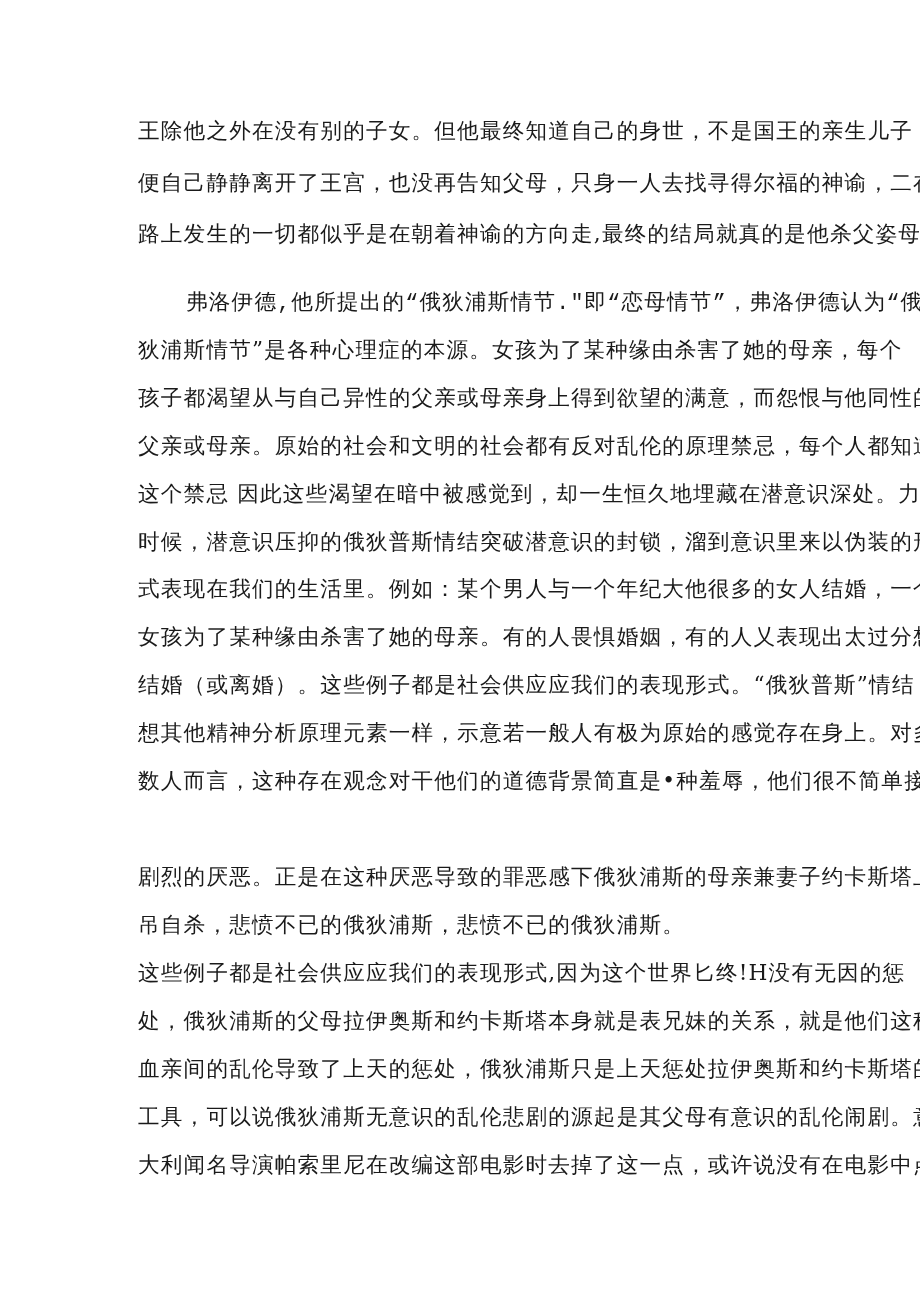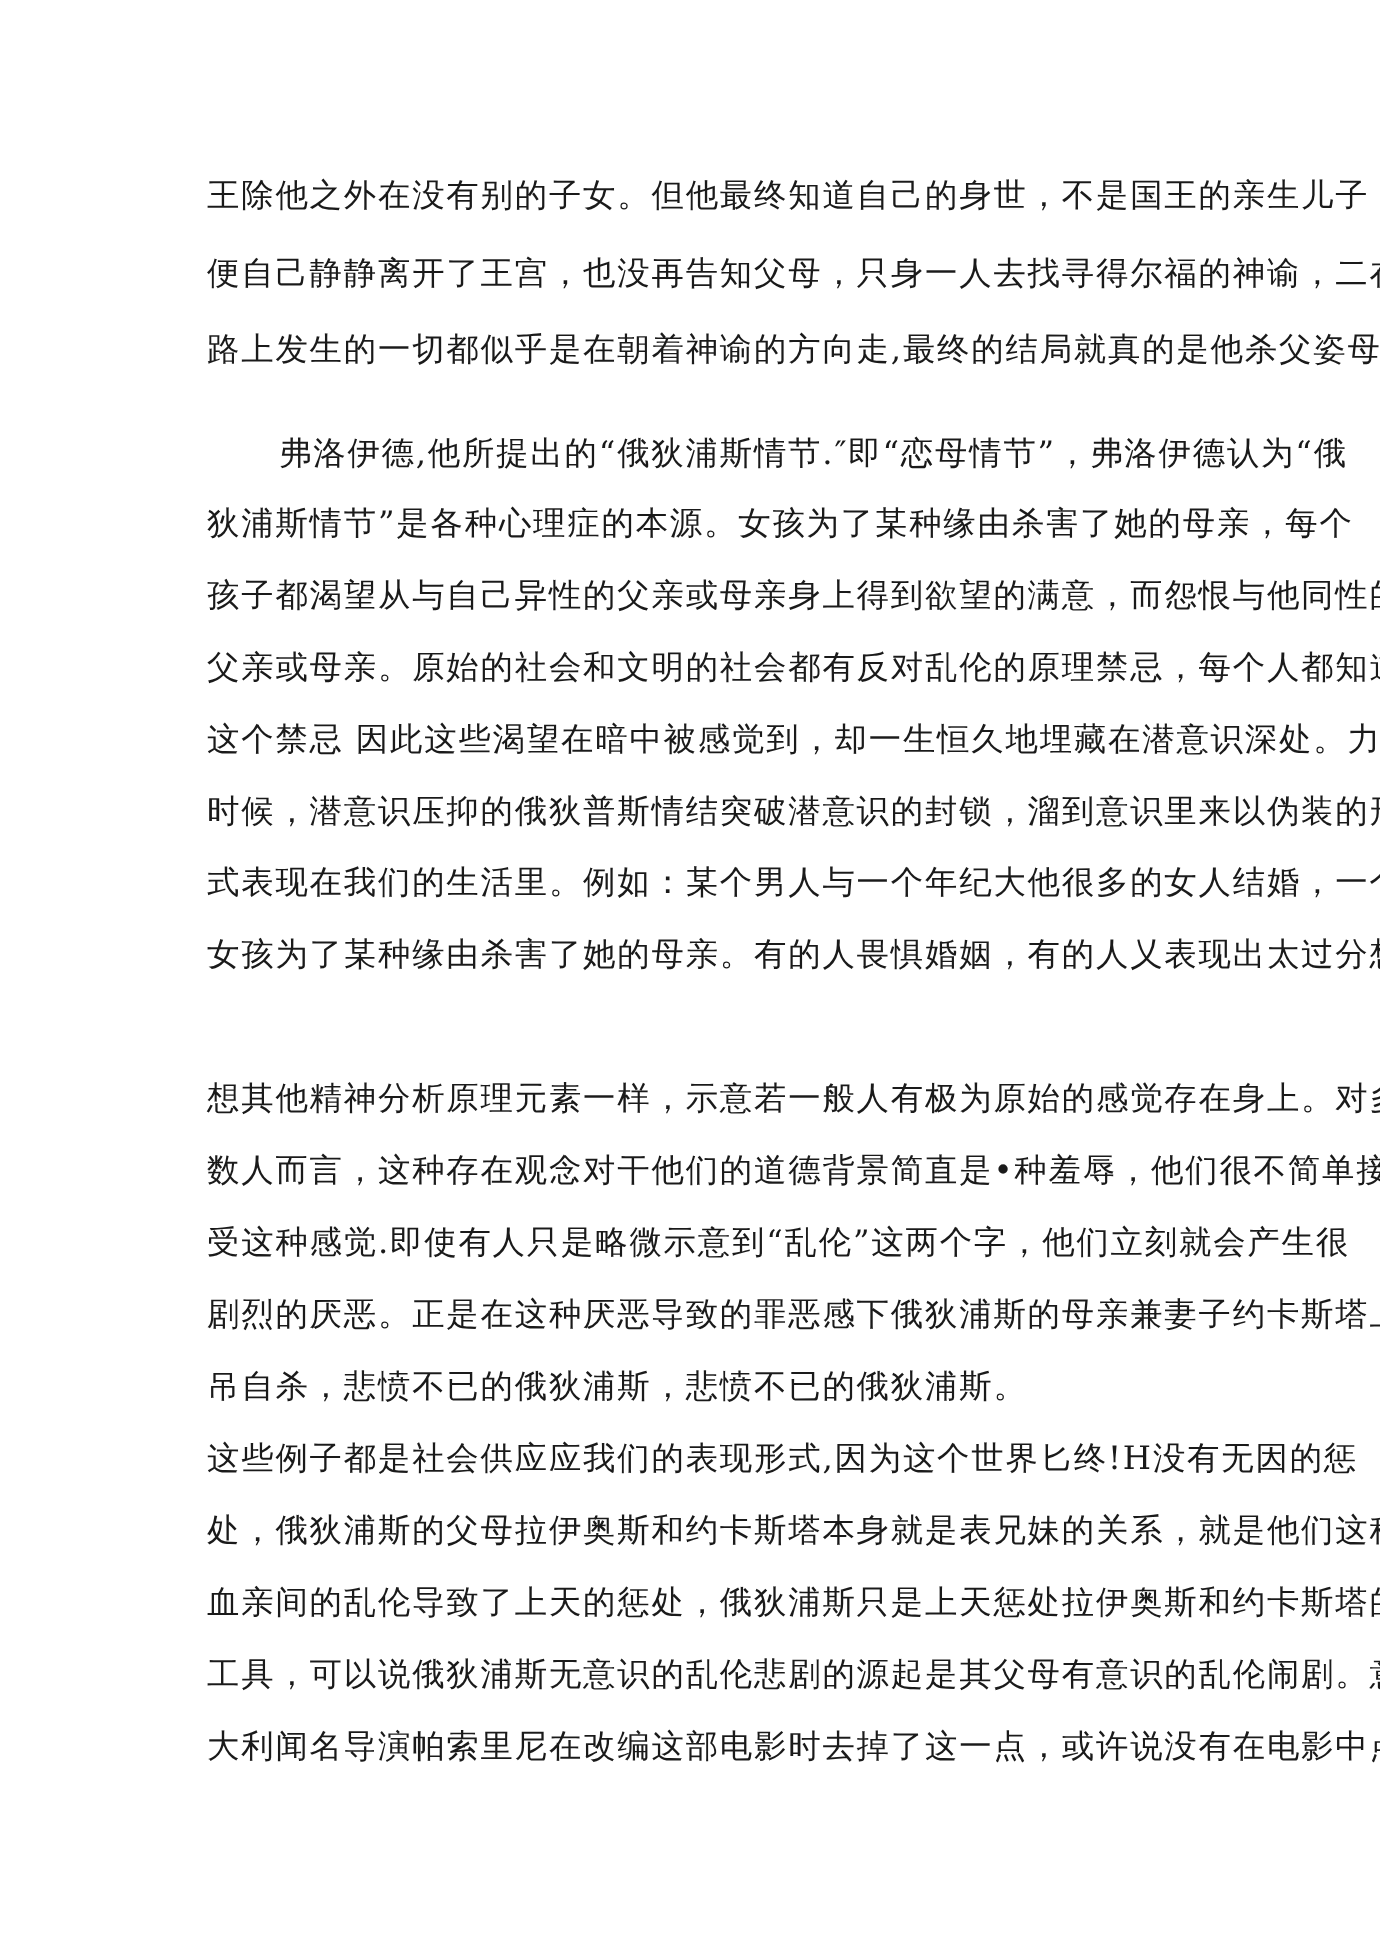--- a/index.html
+++ b/index.html
@@ -23,42 +23,42 @@
   .line {
     position: absolute;
     left: 138px;
     width: 650px;
     height: 30px;
     font-size: 21.6px;
     line-height: 30px;
     white-space: nowrap;
     letter-spacing: 1.2px;
   }
-  .indent { left: 186px; width: 600px; }
+  .indent { left: 186px; width: 600px; font-family: Liberation Mono, monospace; }
 </style>
 </head>
 <body>
 
 <div class="page">
 
   <div class="line" style="top:116px">王除他之外在没有别的子女。但他最终知道自己的身世，不是国王的亲生儿子，</div>
   <div class="line" style="top:168px">便自己静静离开了王宫，也没再告知父母，只身一人去找寻得尔福的神谕，二在</div>
   <div class="line" style="top:219px">路上发生的一切都似乎是在朝着神谕的方向走,最终的结局就真的是他杀父姿母。</div>
 
   <div class="line indent" style="top:288px">弗洛伊德,他所提出的“俄狄浦斯情节.″即“恋母情节”，弗洛伊德认为“俄</div>
   <div class="line" style="top:335px">狄浦斯情节”是各种心理症的本源。女孩为了某种缘由杀害了她的母亲，每个</div>
   <div class="line" style="top:383px">孩子都渴望从与自己异性的父亲或母亲身上得到欲望的满意，而怨恨与他同性的</div>
   <div class="line" style="top:431px">父亲或母亲。原始的社会和文明的社会都有反对乱伦的原理禁忌，每个人都知道</div>
   <div class="line" style="top:479px">这个禁忌 因此这些渴望在暗中被感觉到，却一生恒久地埋藏在潜意识深处。力.</div>
   <div class="line" style="top:527px">时候，潜意识压抑的俄狄普斯情结突破潜意识的封锁，溜到意识里来以伪装的形</div>
   <div class="line" style="top:574px">式表现在我们的生活里。例如：某个男人与一个年纪大他很多的女人结婚，一个</div>
   <div class="line" style="top:622px">女孩为了某种缘由杀害了她的母亲。有的人畏惧婚姻，有的人乂表现出太过分想</div>
+  <div class="line" style="top:670px">结婚（或离婚）。这些例子都是社会供应应我们的表现形式。“俄狄普斯”情结</div>
   <div class="line" style="top:718px">想其他精神分析原理元素一样，示意若一般人有极为原始的感觉存在身上。对多</div>
   <div class="line" style="top:766px">数人而言，这种存在观念对干他们的道德背景简直是•种羞辱，他们很不简单接</div>
-  <div class="line" style="top:814px">受这种感觉.即使有人只是略微示意到“乱伦”这两个字，他们立刻就会产生很</div>
   <div class="line" style="top:862px">剧烈的厌恶。正是在这种厌恶导致的罪恶感下俄狄浦斯的母亲兼妻子约卡斯塔上</div>
   <div class="line" style="top:910px">吊自杀，悲愤不已的俄狄浦斯，悲愤不已的俄狄浦斯。</div>
 
   <div class="line" style="top:958px">这些例子都是社会供应应我们的表现形式,因为这个世界匕终!H没有无因的惩</div>
   <div class="line" style="top:1006px">处，俄狄浦斯的父母拉伊奥斯和约卡斯塔本身就是表兄妹的关系，就是他们这种</div>
   <div class="line" style="top:1054px">血亲间的乱伦导致了上天的惩处，俄狄浦斯只是上天惩处拉伊奥斯和约卡斯塔的</div>
   <div class="line" style="top:1102px">工具，可以说俄狄浦斯无意识的乱伦悲剧的源起是其父母有意识的乱伦闹剧。意</div>
   <div class="line" style="top:1150px">大利闻名导演帕索里尼在改编这部电影时去掉了这一点，或许说没有在电影中点</div>
 </div>
 

